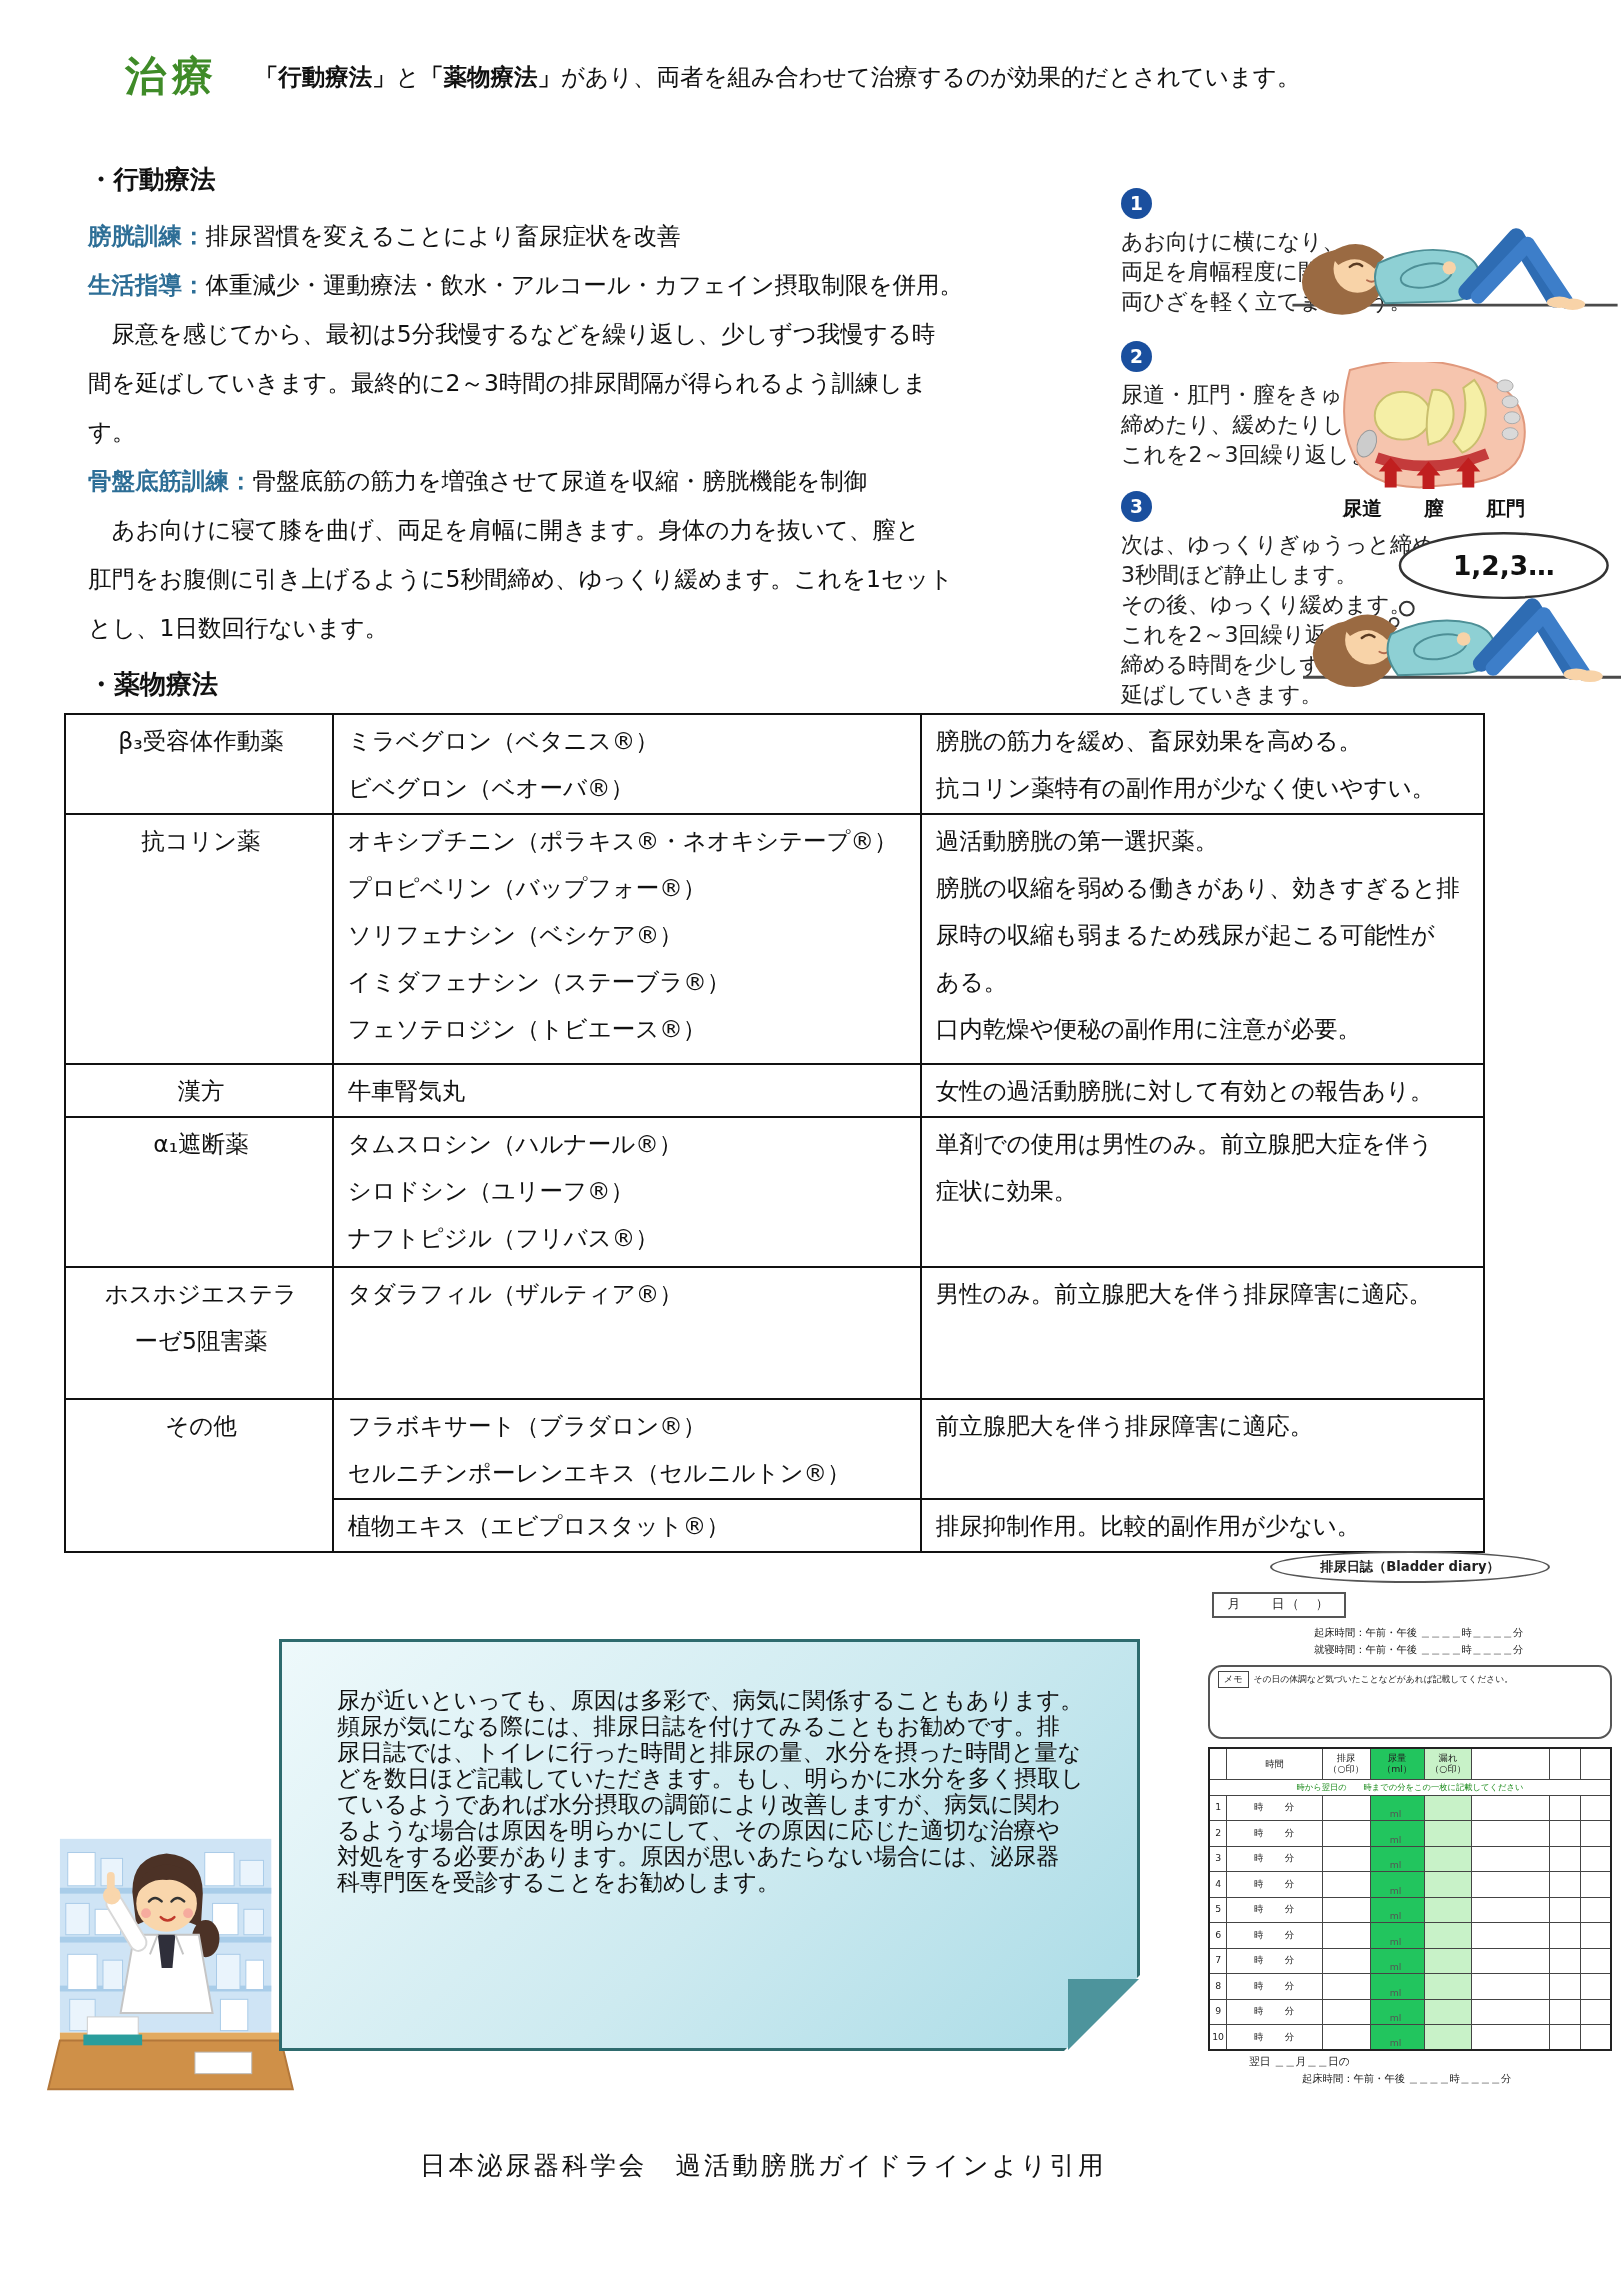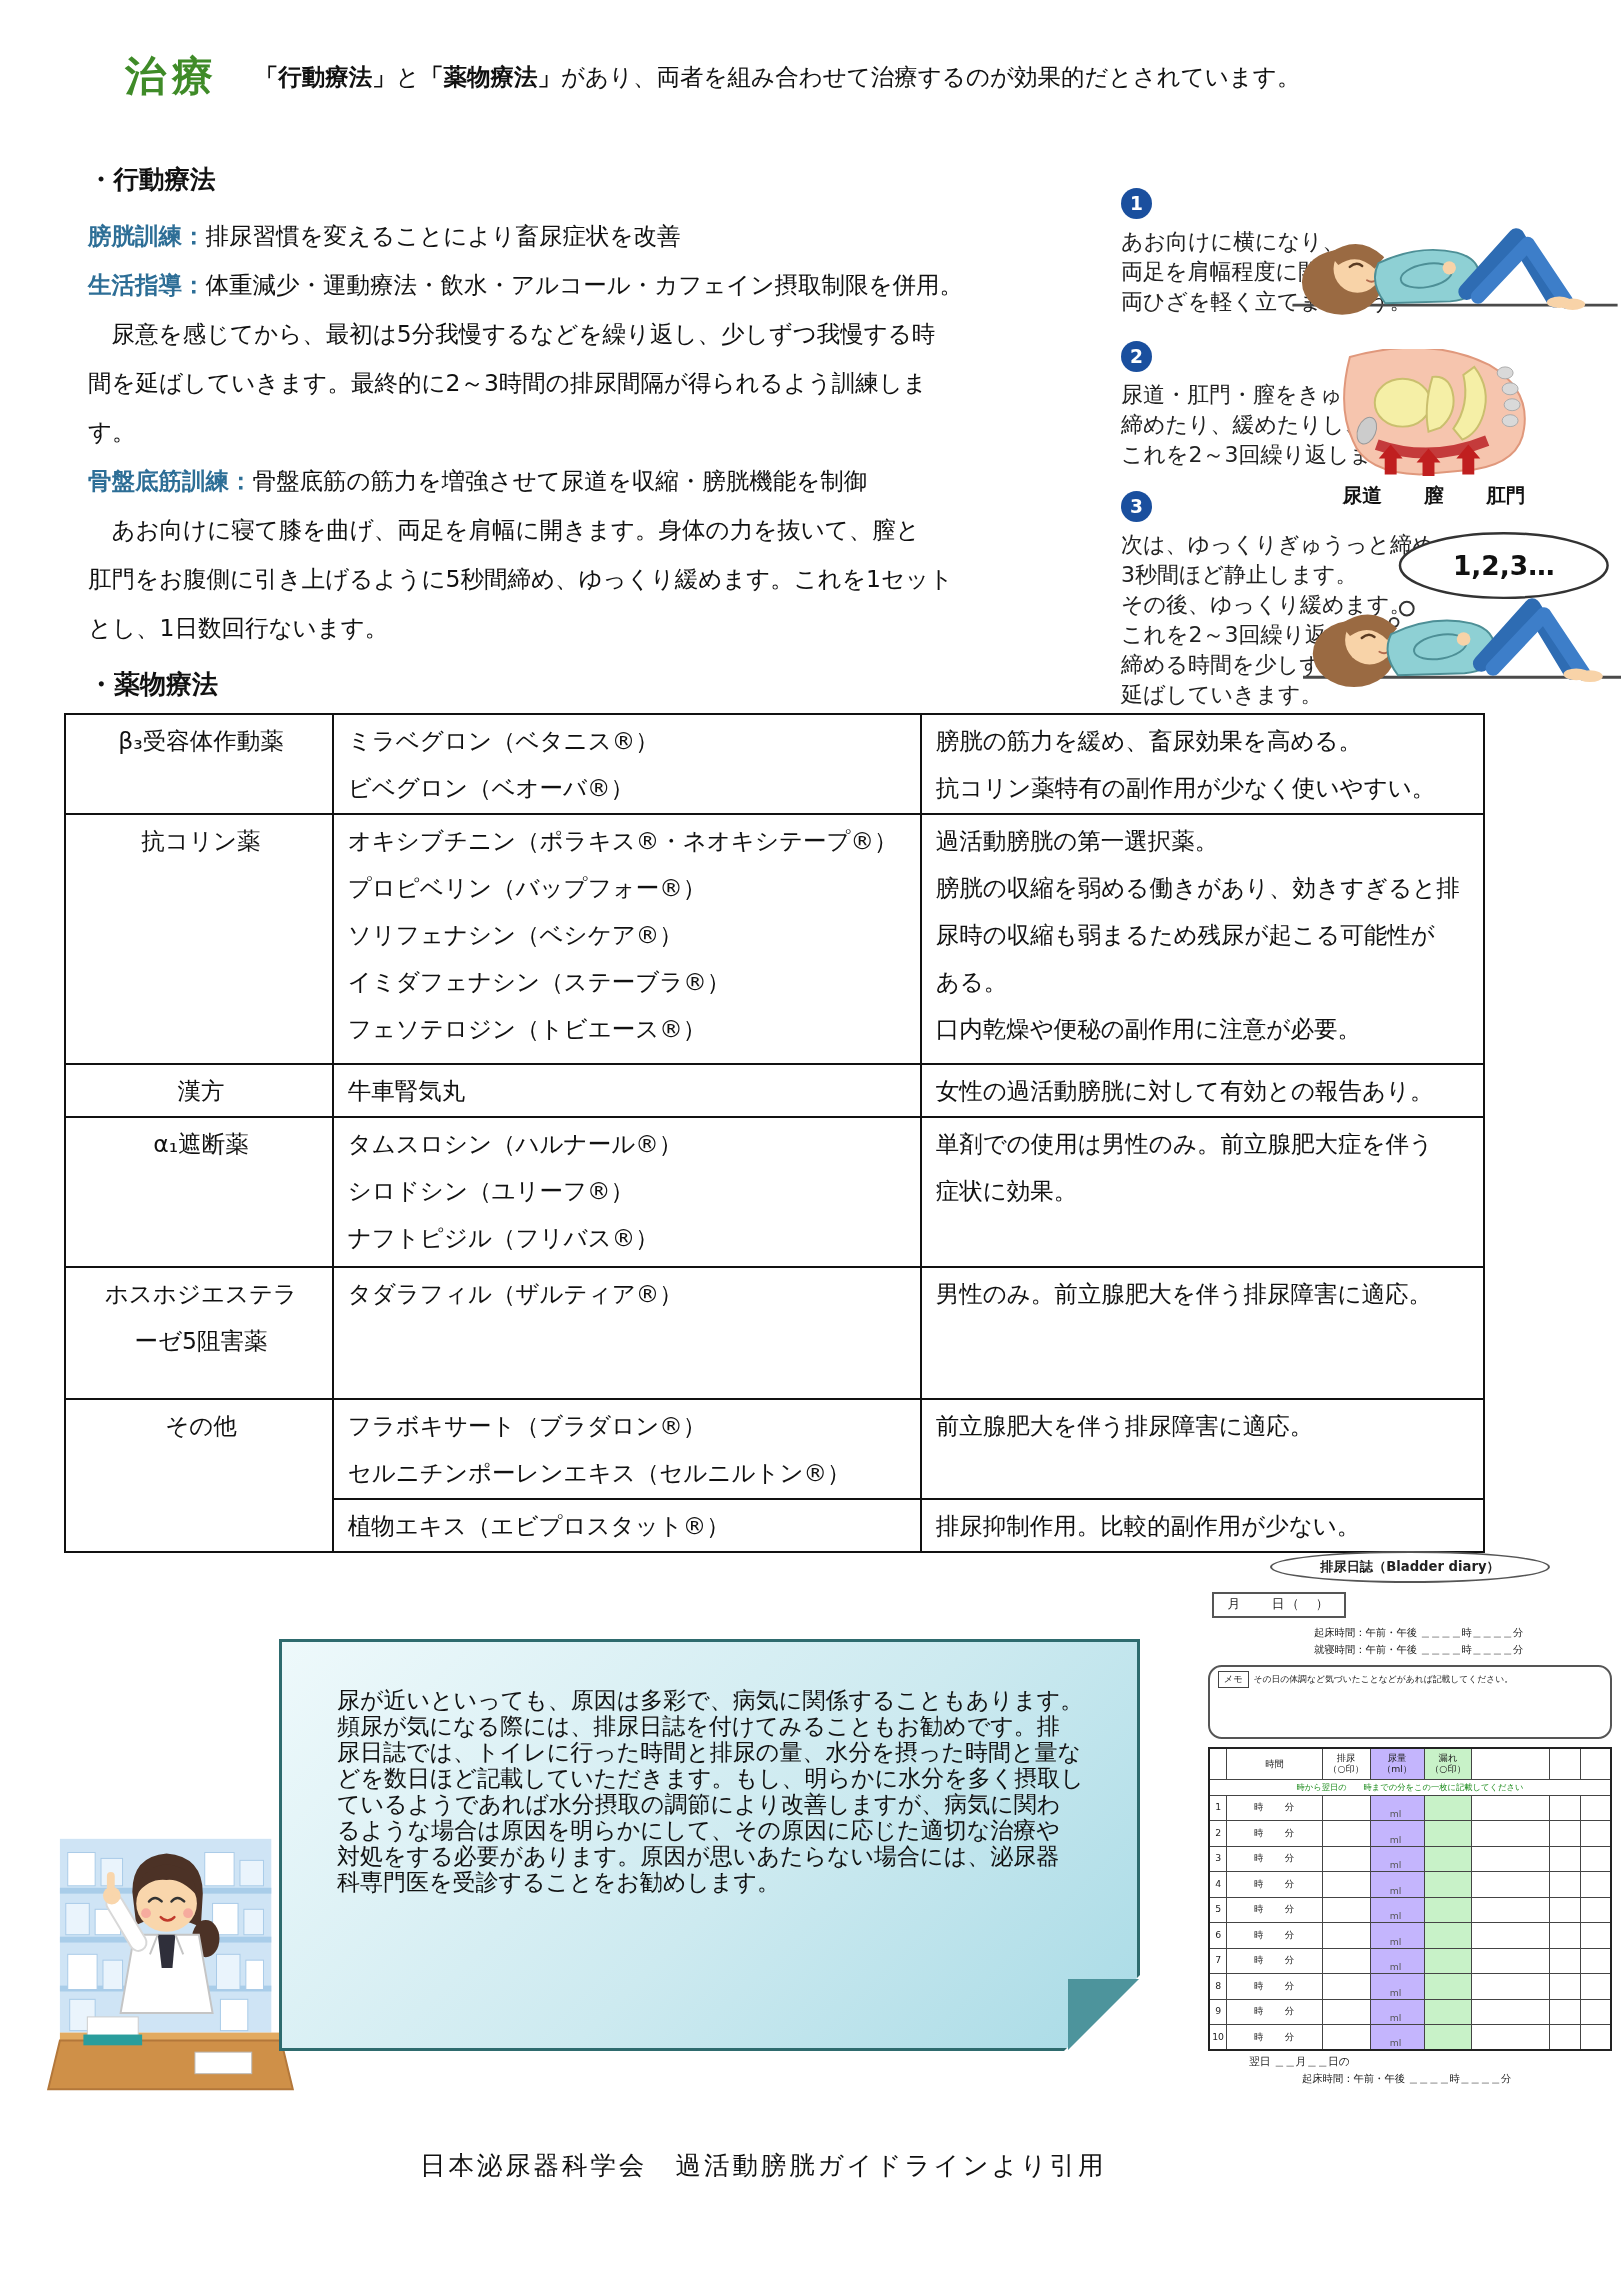--- a/index.html
+++ b/index.html
@@ -20,21 +20,21 @@
   .para { white-space:pre-line; }
 
   
   .steps { position:absolute; left:1117px; top:184px; width:510px; height:534px; }
   .step-badge { position:absolute; width:31px; height:31px; border-radius:50%; background:#1a4f9e; color:#fff; font-size:18.6px; font-weight:bold; display:flex; align-items:center; justify-content:center; }
   .step-text { position:absolute; font-size:22px; line-height:30px; white-space:pre-line; color:#222; font-weight:500; }
   .b1 { left:3.9px; top:3.9px; } .t1 { left:3.9px; top:43px; }
   .b2 { left:3.9px; top:157px; } .t2 { left:3.9px; top:196px; }
   .b3 { left:3.9px; top:307px; } .t3 { left:3.9px; top:346px; }
   .fig1 { position:absolute; left:169px; top:37px; width:338px; height:110px; }
-  .fig2 { position:absolute; left:208px; top:165px; width:214px; }
+  .fig2 { position:absolute; left:208px; top:178px; width:214px; }
   .fig2-labels { display:flex; justify-content:space-between; padding:2px 13.7px 0 17.6px; font-size:19.6px; font-weight:bold; }
   .fig3 { position:absolute; left:186px; top:341px; width:333px; height:181px; }
 
   
   .drug-heading { position:absolute; left:88px; top:667px; font-size:26px; font-weight:bold; }
   table.drug-table { position:absolute; left:64px; top:713px; width:1418px; border-collapse:collapse; table-layout:fixed; }
   table.drug-table td { border:2px solid #111; vertical-align:top; font-size:23.5px; line-height:47px; padding:2.9px 9.8px 1px 13.7px; white-space:pre-line; }
   table.drug-table col.c1 { width:268px; } table.drug-table col.c2 { width:588px; } table.drug-table col.c3 { width:563px; }
   td.cat { text-align:center; padding-top:4.9px; line-height:51px; }
   tr.r1 { height:92px; } tr.r2 { height:250px; } tr.r3 { height:51px; } tr.r4 { height:150px; }
@@ -53,21 +53,21 @@
   .diary { position:absolute; left:1208px; top:1551px; width:404px; height:559px; font-size:10.8px; color:#222; }
   .diary-title { width:280px; margin:0 auto; border:2px solid #555; border-radius:50%; text-align:center; font-size:13.2px; font-weight:bold; padding:4.9px 0; }
   .diary-date { display:inline-block; border:2px solid #555; font-size:12.7px; padding:2.9px 13.7px; margin:8.8px 0 0 3.9px; letter-spacing:2px; }
   .diary-times { margin:5.9px 0 0 106px; font-size:10.3px; line-height:16.7px; }
   .diary-memo { border:2px solid #555; border-radius:13.7px; height:74px; margin-top:6.9px; padding:4.9px 7.8px; font-size:8.8px; }
   .memo-tag { display:inline-block; border:1.5px solid #444; padding:1px 4.9px; font-size:9.3px; margin-right:4.9px; }
   table.diary-table { width:100%; border-collapse:collapse; margin-top:8.8px; }
   table.diary-table td, table.diary-table th { border:1px solid #444; font-weight:normal; text-align:center; font-size:9.3px; white-space:pre-line; line-height:10.8px; }
   table.diary-table { border:2px solid #222; }
   th.h-void, td.c-void {}
-  th.h-vol, td.c-vol { background:#c4b5fd; }
+  th.h-vol, td.c-vol { background:#22c55e; }
   th.h-leak, td.c-leak { background:#c8f2c8; }
   tr.dhead th { height:31px; }
   tr.dsub td { height:15.7px; color:#1a8a1a; font-size:8.3px; border-left:none; border-right:none; }
   tr.drow { height:25.5px; }
   td.dnum { font-size:8.3px; }
   td.dtime { font-size:9.8px; letter-spacing:1px; }
   td.dvol { text-align:right; font-size:7.4px; color:#555; padding-right:2.9px; vertical-align:bottom; }
   td.dx1, td.dx2, th.hx1, th.hx2 { border-left:1px solid #999; }
   .diary-foot1 { margin:3.9px 0 0 41px; font-size:10.8px; }
   .diary-foot2 { margin:2.9px 0 0 94px; font-size:10.3px; }

